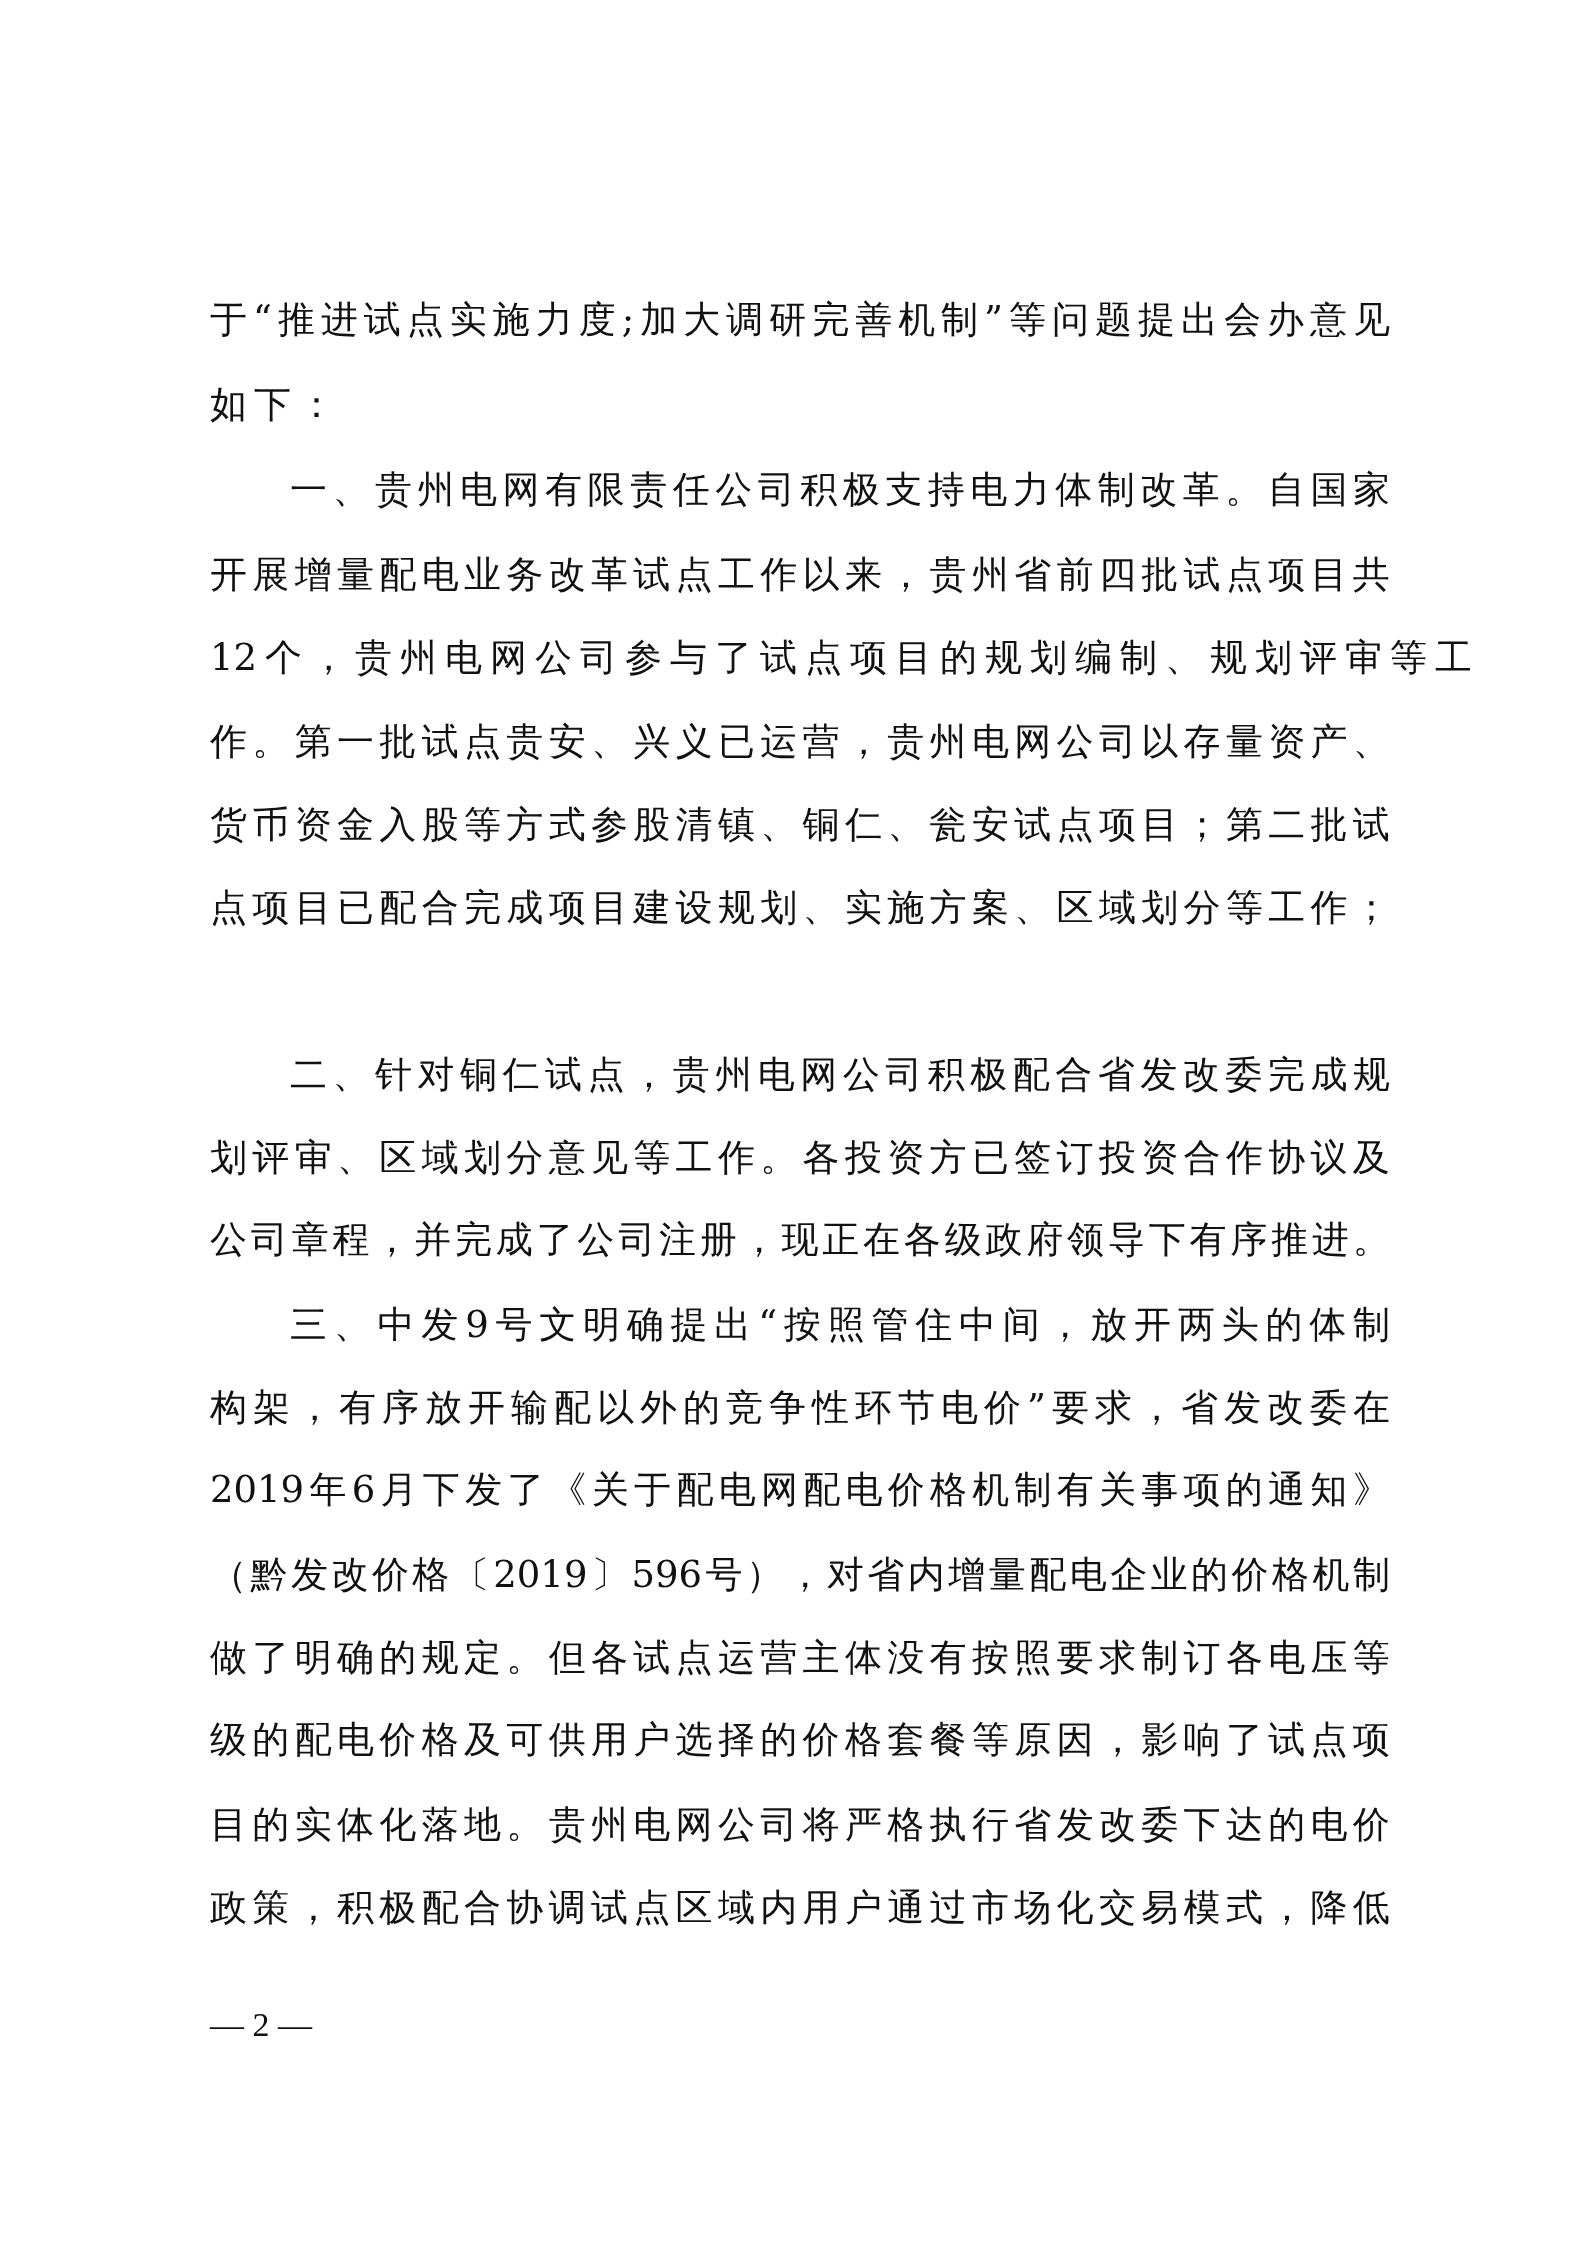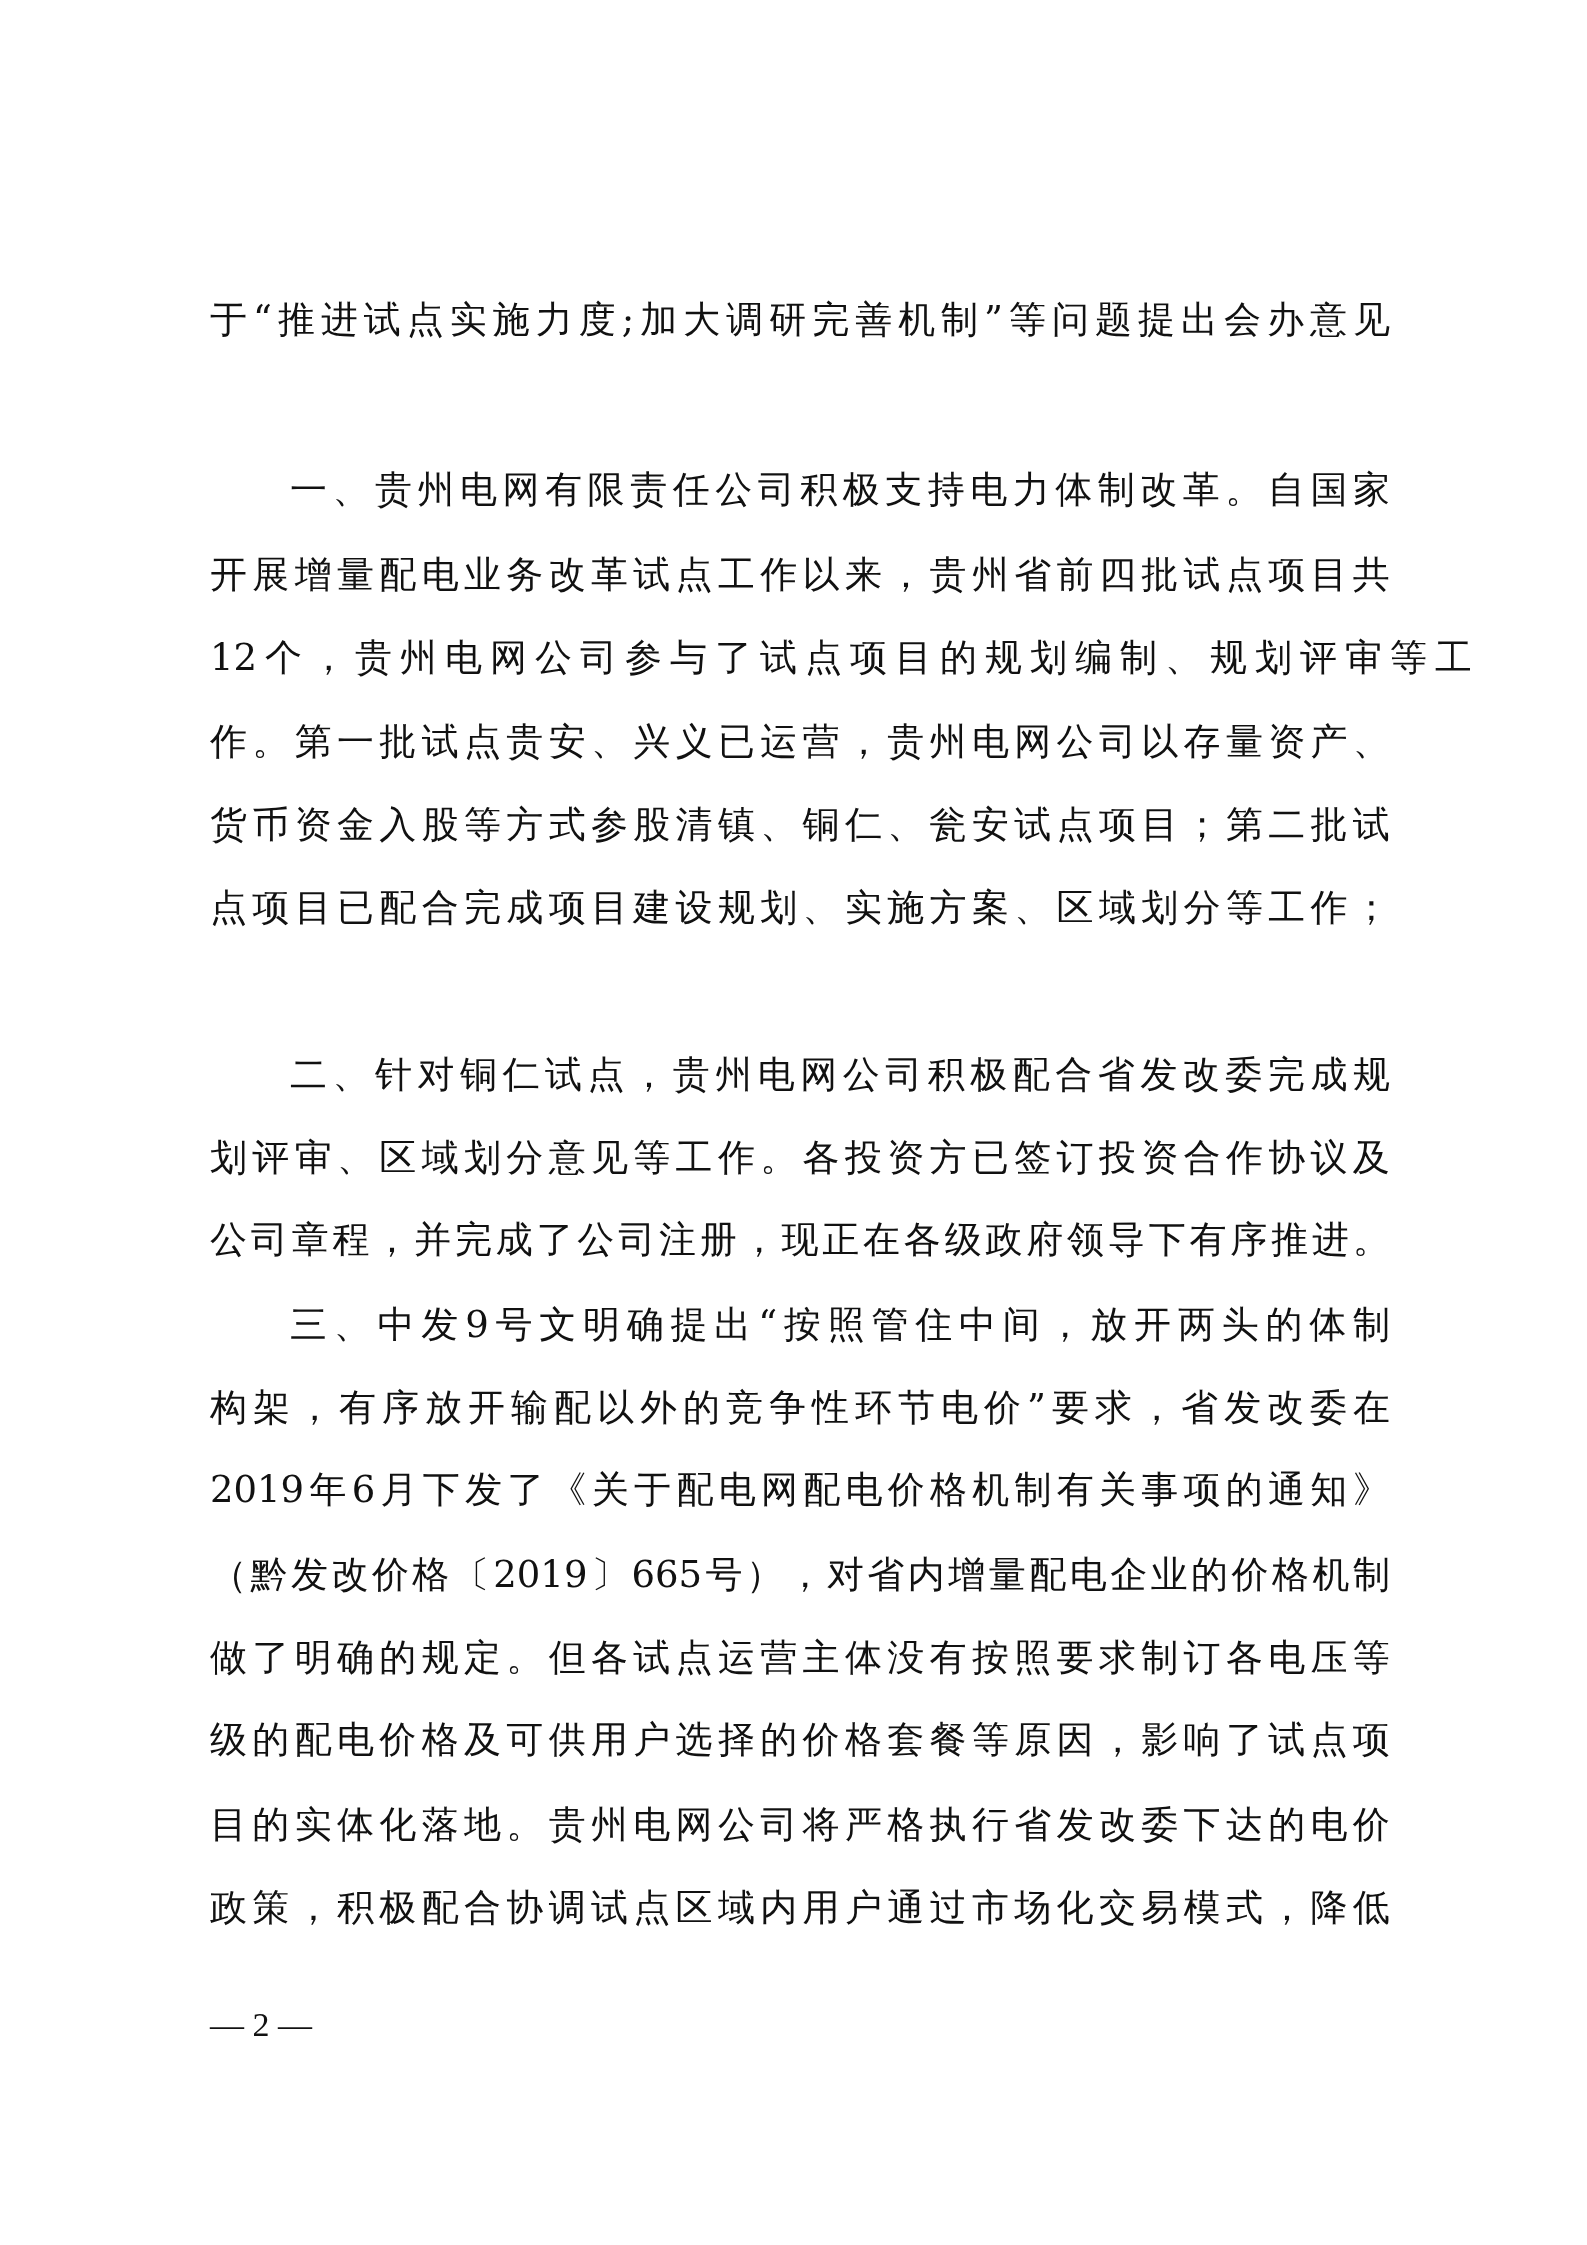--- a/index.html
+++ b/index.html
@@ -81,20 +81,21 @@
       <span class="ch">等</span>
       <span class="ch">问</span>
       <span class="ch">题</span>
       <span class="ch">提</span>
       <span class="ch">出</span>
       <span class="ch">会</span>
       <span class="ch">办</span>
       <span class="ch">意</span>
       <span class="ch">见</span>
     </div>
+  <div class="line short" style="top:375px;">如下：</div>
   <div class="line indent" style="top:460px;">
       <span class="ch">一</span>
       <span class="ch">、</span>
       <span class="ch">贵</span>
       <span class="ch">州</span>
       <span class="ch">电</span>
       <span class="ch">网</span>
       <span class="ch">有</span>
       <span class="ch">限</span>
       <span class="ch">责</span>
@@ -445,21 +446,21 @@
   <div class="line" style="top:1545px;">
       <span class="ch">（</span>
       <span class="ch">黔</span>
       <span class="ch">发</span>
       <span class="ch">改</span>
       <span class="ch">价</span>
       <span class="ch">格</span>
       <span class="ch">〔</span>
       <span class="ch">2019</span>
       <span class="ch">〕</span>
-      <span class="ch">665</span>
+      <span class="ch">596</span>
       <span class="ch">号</span>
       <span class="ch">）</span>
       <span class="ch">，</span>
       <span class="ch">对</span>
       <span class="ch">省</span>
       <span class="ch">内</span>
       <span class="ch">增</span>
       <span class="ch">量</span>
       <span class="ch">配</span>
       <span class="ch">电</span>

